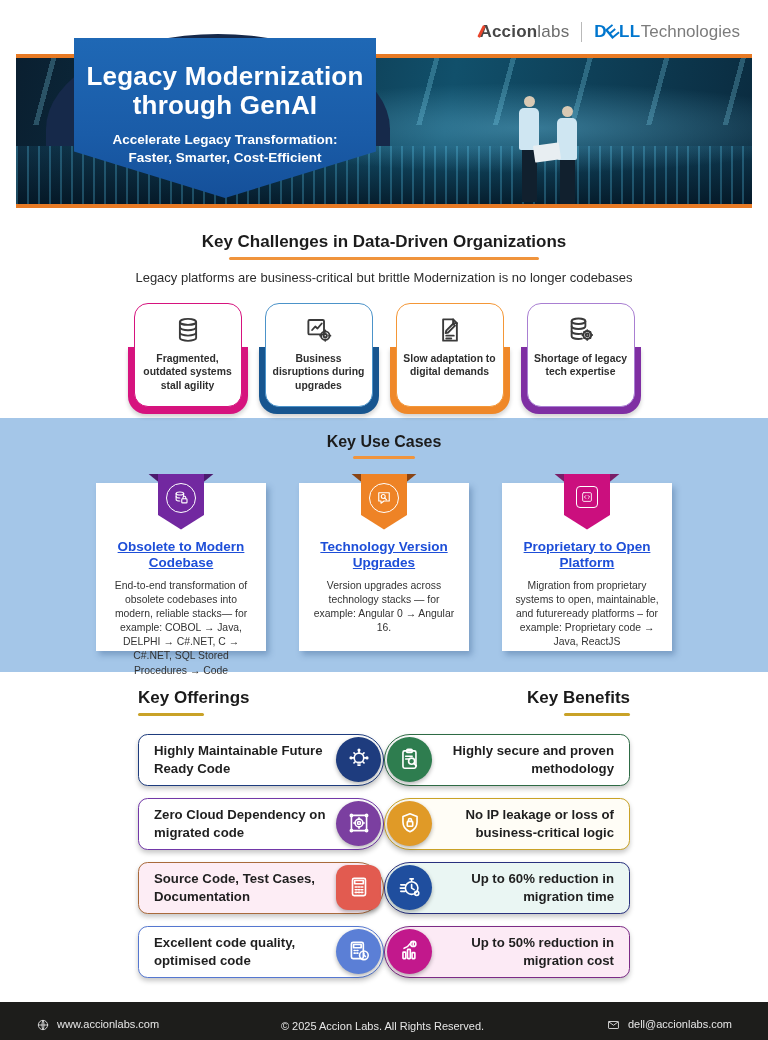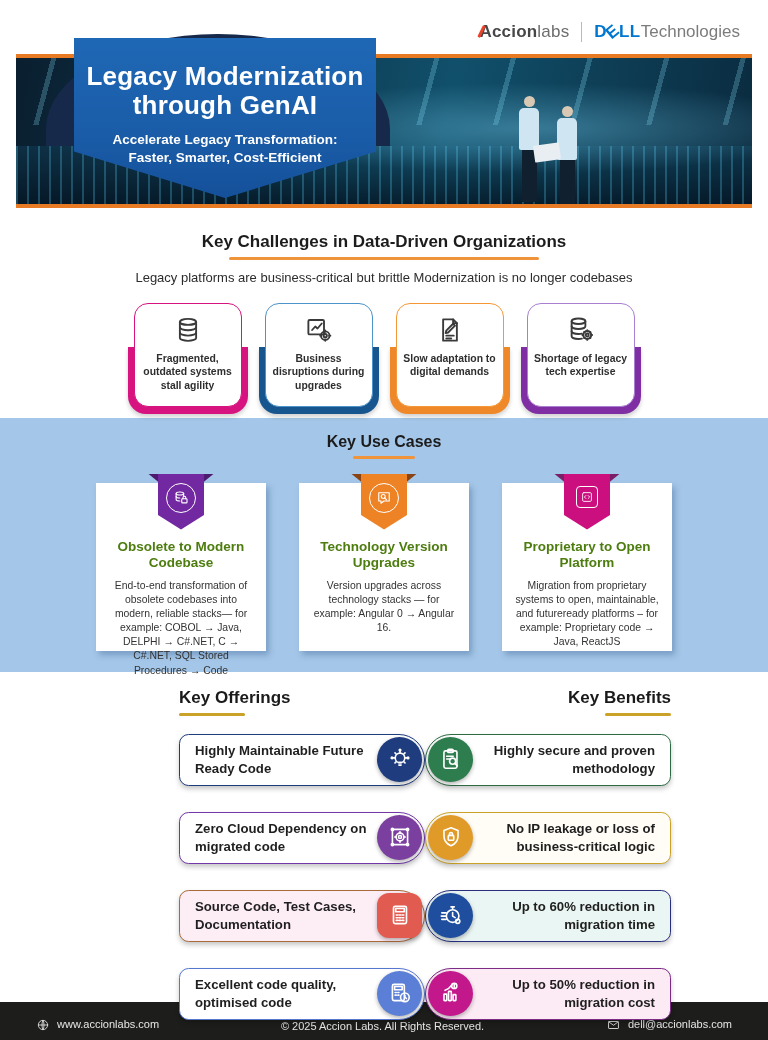--- a/index.html
+++ b/index.html
@@ -57,42 +57,42 @@
   .c1 { --bd:#d6137e; --cup:#d6137e; }
   .c2 { --bd:#4c93c9; --cup:#17558f; }
   .c3 { --bd:#f49737; --cup:#ef8829; }
   .c4 { --bd:#3e9c68; --cup:#1c7130; }
   .c5 { --bd:#a97fd2; --cup:#7f2fa3; }
 
   
   .usecases { height:254px; background:#a4c6e8; padding-top:15px; }
   .uc-row { display:flex; justify-content:center; gap:33px; margin-top:24px; }
   .uc-card { position:relative; width:170px; height:168px; background:#fff; box-shadow:3px 4px 6px rgba(40,80,130,.35); padding:56px 10px 8px; text-align:center; }
-  .uc-title { font-size:13.5px; font-weight:700; color:#4d7c0f; line-height:1.25; }
+  .uc-title { font-size:13.5px; font-weight:700; color:#1d4ed8; line-height:1.25;text-decoration:underline; }
   .uc-body { font-size:10.4px; color:#333; line-height:1.35; margin-top:7px; }
   .ribbon { position:absolute; left:50%; transform:translateX(-50%); top:-9px; width:46px; height:56px; z-index:2;
     clip-path:polygon(0 0,100% 0,100% 74%,50% 100%,0 74%); display:flex; justify-content:center; }
   .fold { position:absolute; top:-9px; width:11px; height:9px; z-index:1; }
   .fold.l { left:calc(50% - 33px); clip-path:polygon(0 0,100% 0,100% 100%); }
   .fold.r { right:calc(50% - 33px); clip-path:polygon(0 0,100% 0,0 100%); }
   .rb-badge { margin-top:9px; width:30px; height:30px; border:1.6px solid #fff; border-radius:50%; display:flex; align-items:center; justify-content:center; }
   .rb-badge.square { width:22px; height:22px; border-radius:4px; margin-top:12px; }
   .u1 .ribbon { background:#7228a0; } .u1 .fold { background:#4c1a6e; }
   .u2 .ribbon { background:#ee8326; } .u2 .fold { background:#8a4413; }
   .u3 .ribbon { background:#cb0f7e; } .u3 .fold { background:#7a1e68; }
 
   
   .ob-section { height:330px; padding:16px 97px 0; }
-  .ob-cols { display:flex; justify-content:flex-end; }
+  .ob-cols { display:flex; justify-content:center; }
   .ob-col { width:246px; }
   .col-head { font-size:17px; font-weight:700; color:#1a1a1a; }
   .col-head-wrap.right { text-align:right; }
   .gold-line { width:66px; height:2.5px; background:#c9a227; margin-top:5px; border-radius:2px; }
   .col-head-wrap.right .gold-line { margin-left:auto; }
-  .pill-list { margin-top:18px; display:flex; flex-direction:column; gap:26px; }
+  .pill-list { margin-top:18px; display:flex; flex-direction:column; gap:12px; }
   .pill { position:relative; height:52px; border:1.6px solid var(--bd); background:var(--bg,#fff); display:flex; align-items:center; box-shadow:0 3px 5px rgba(0,0,0,.22); }
   .pill.off { border-radius:10px 27px 27px 10px; padding:0 56px 0 15px; }
   .pill.ben { border-radius:27px 10px 10px 27px; padding:0 15px 0 56px; justify-content:flex-end; }
   .pill-label { font-size:13.2px; font-weight:600; color:#1f1f1f; line-height:1.3; }
   .pill.ben .pill-label { text-align:right; }
   .pill-circle { position:absolute; top:2px; width:45px; height:45px; border-radius:50%; background:var(--cg); display:flex; align-items:center; justify-content:center; box-shadow:0 2px 4px rgba(0,0,0,.3); }
   .pill.off .pill-circle { right:2px; }
   .pill.ben .pill-circle { left:2px; }
   .pill-circle.squircle { border-radius:12px; }
   .o1 { --bd:#1e3c7e; --cg:#1e3c7e; }

